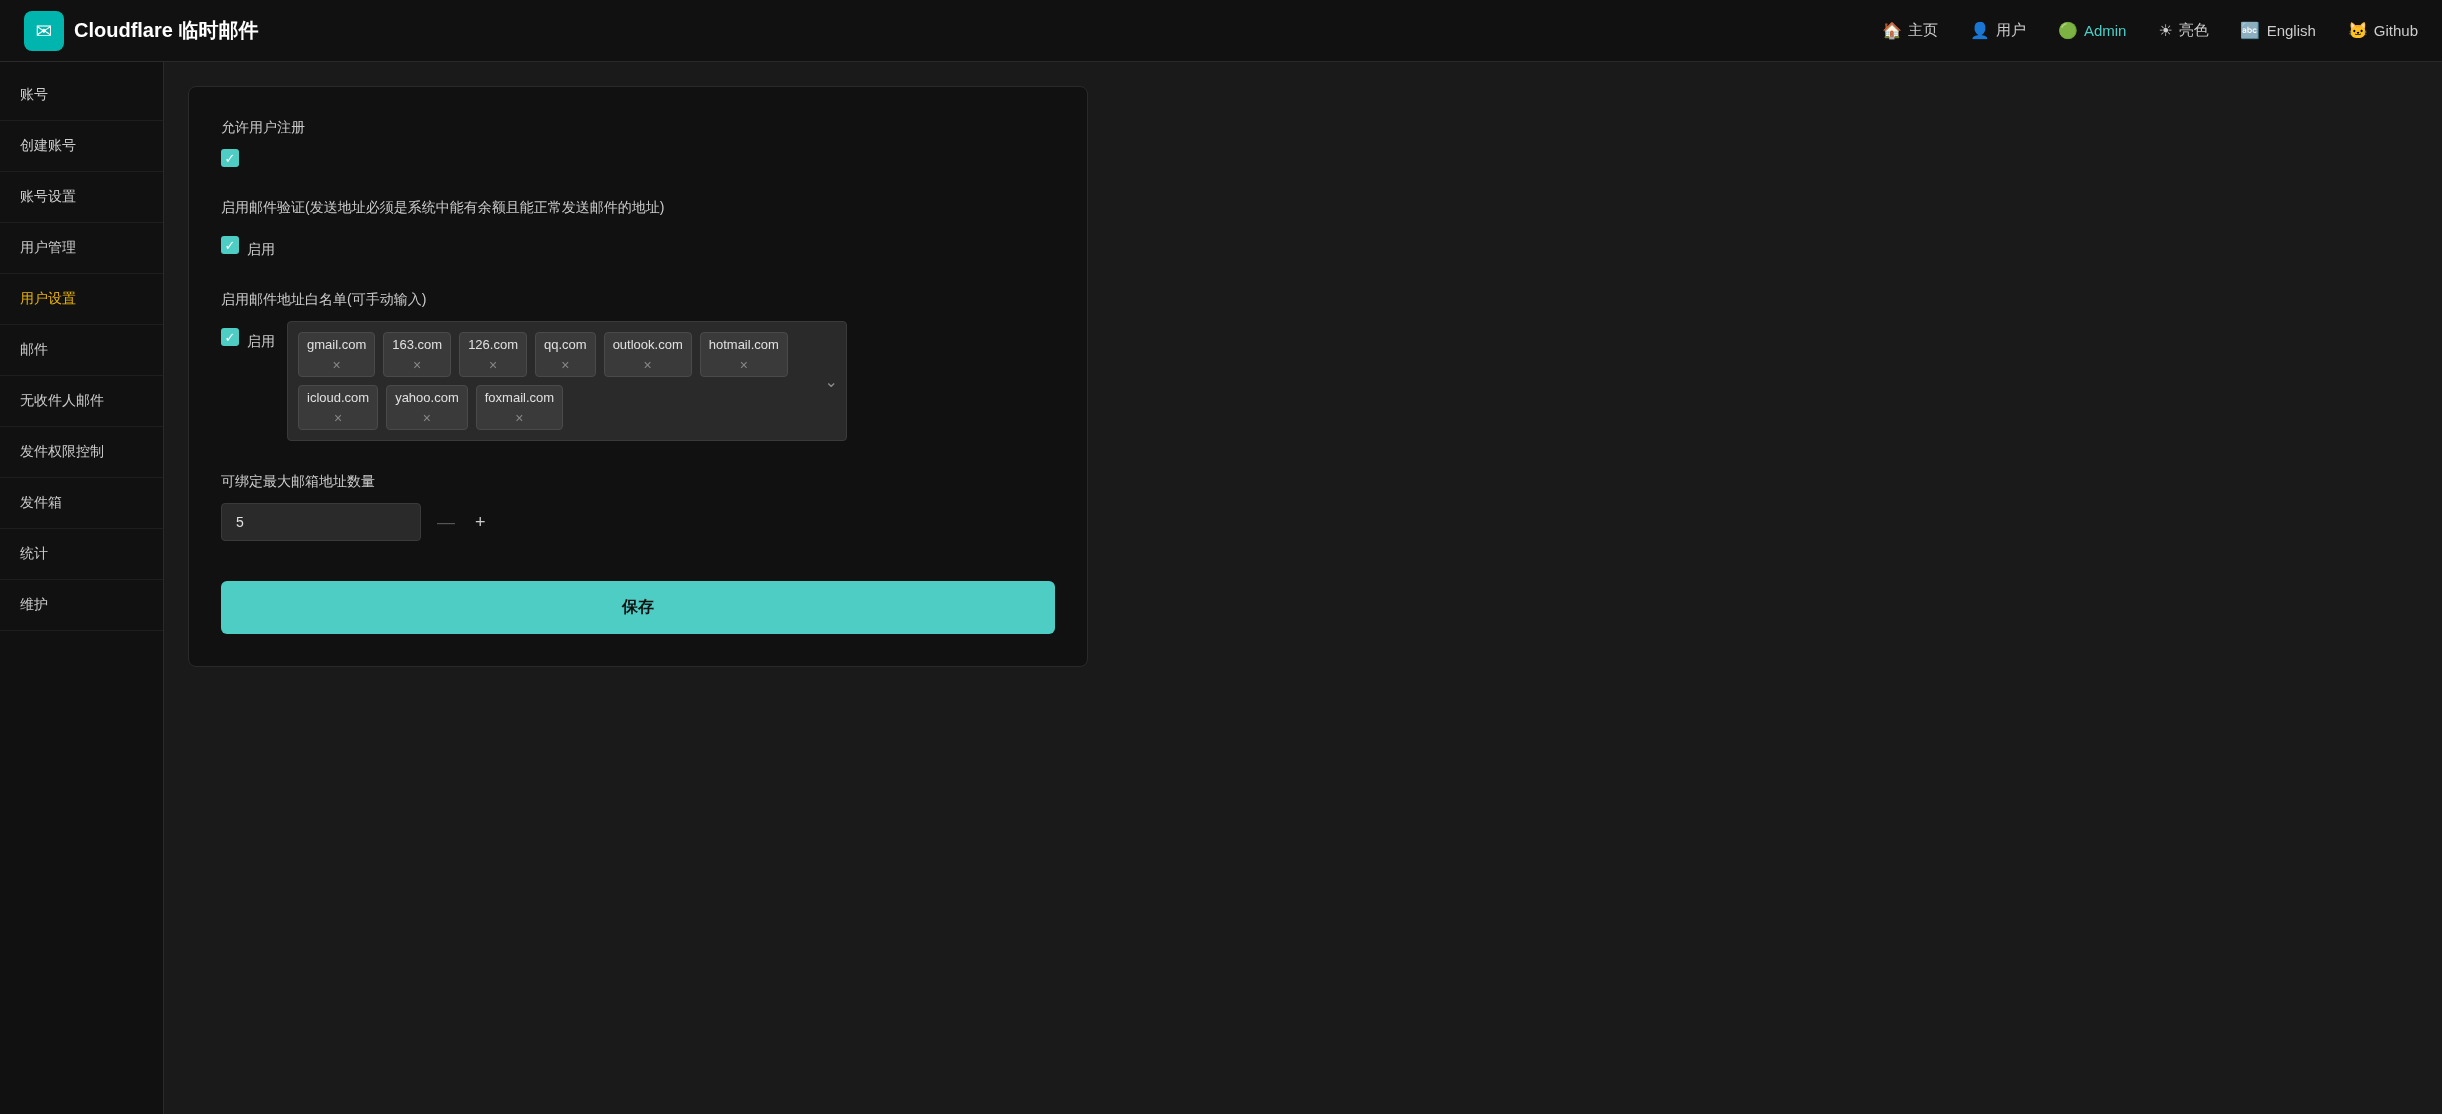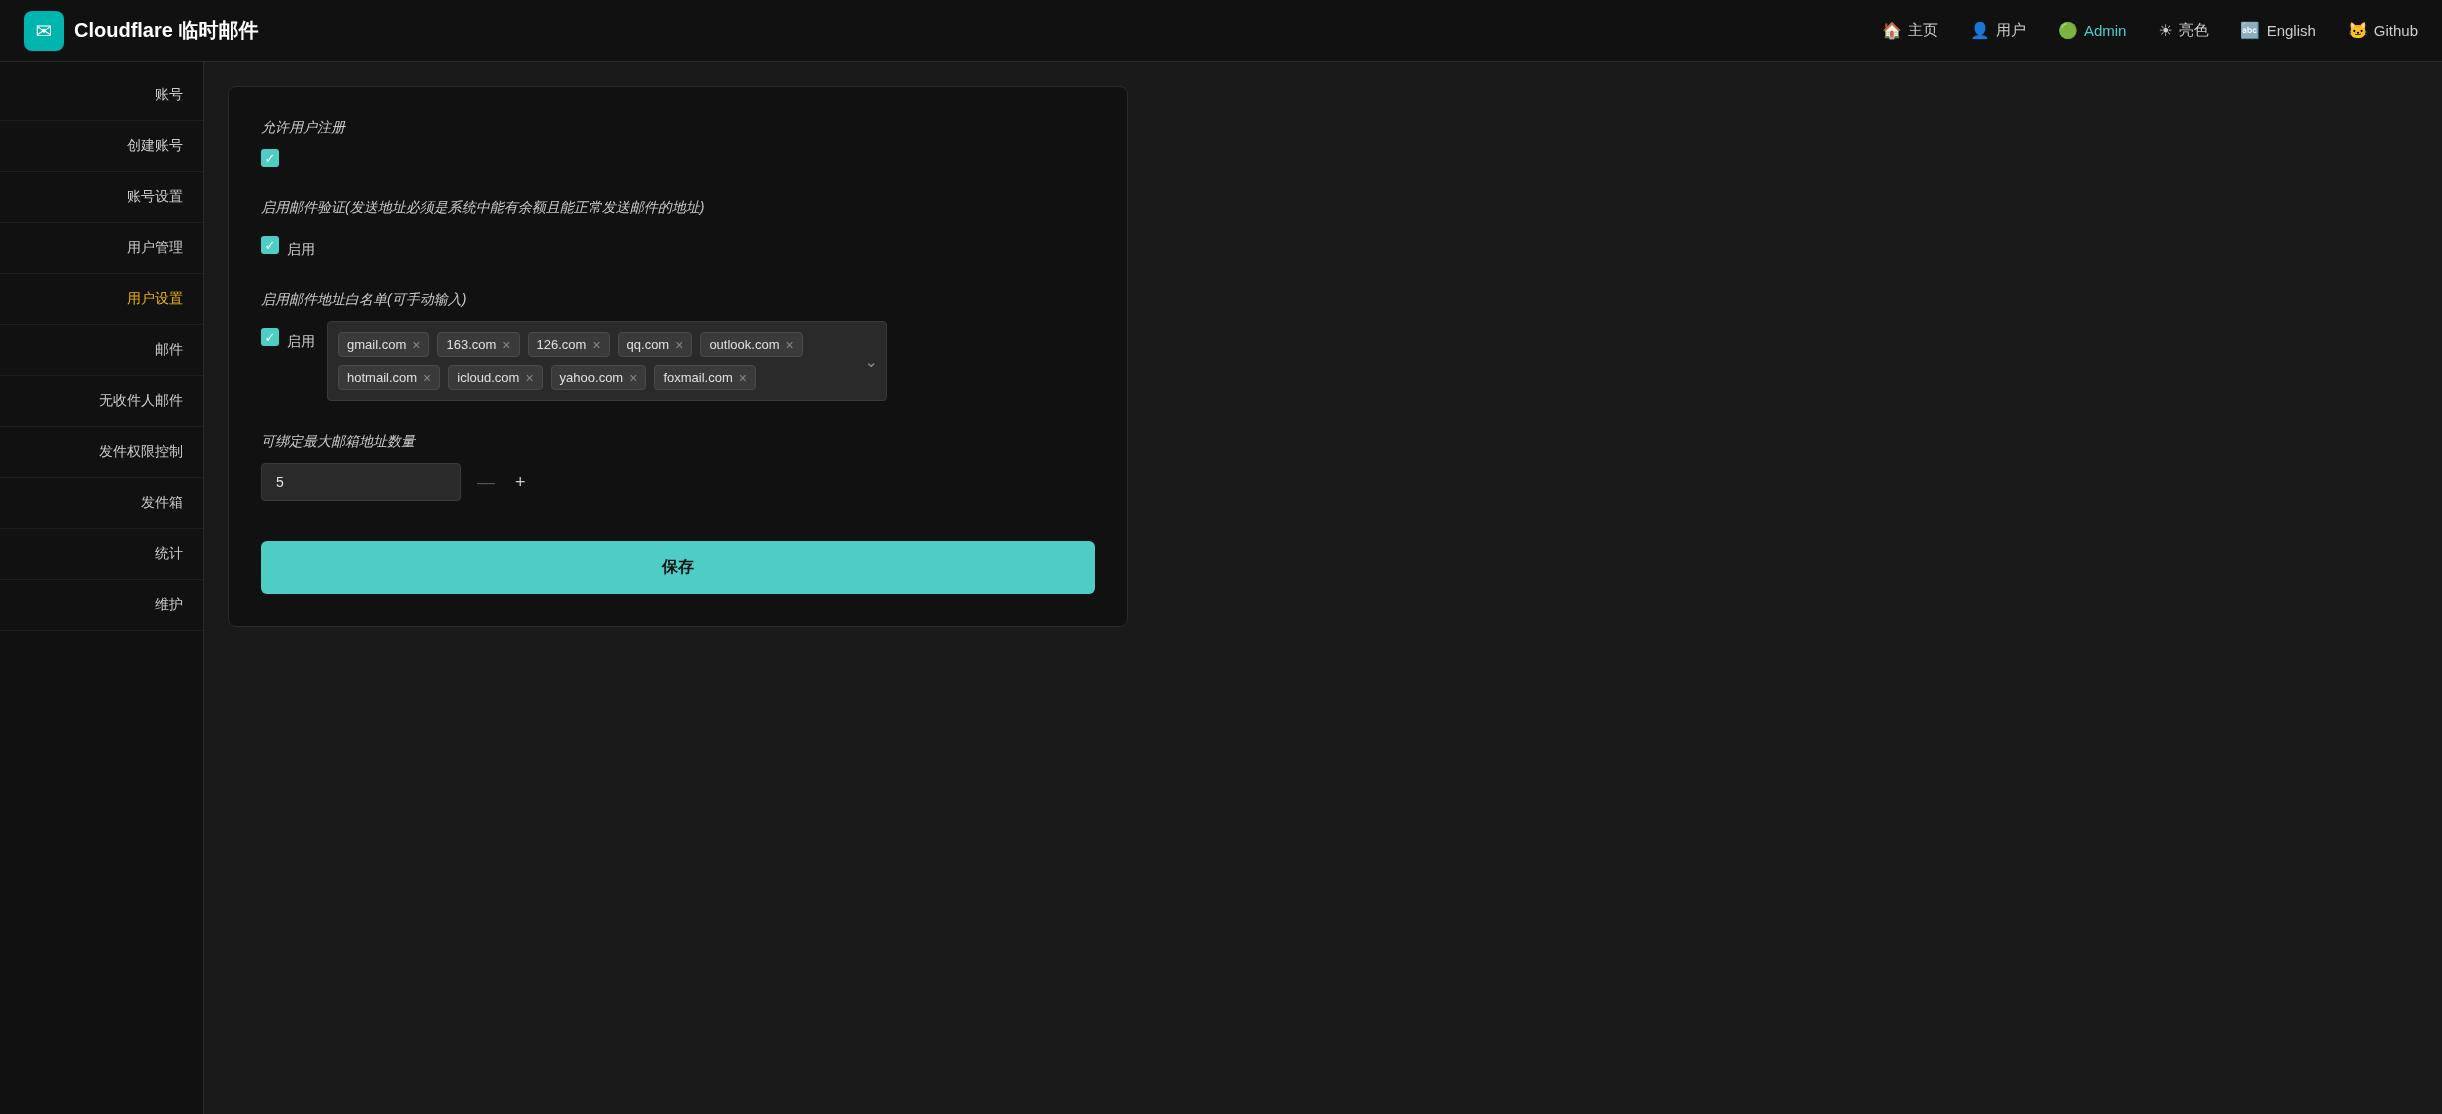--- a/index.html
+++ b/index.html
@@ -67,26 +67,25 @@
 
     
     .layout {
       display: flex;
       flex: 1;
       overflow: hidden;
     }
 
     
     .sidebar {
-      width: 204px;
+      width: 164px;
       background-color: #111111;
       border-right: 1px solid #2a2a2a;
       flex-shrink: 0;
       padding-top: 8px;
-      text-align: right;
     }
     .sidebar-item {
       padding: 16px 20px;
       cursor: pointer;
       color: #cccccc;
       font-size: 14px;
       border-bottom: 1px solid #1e1e1e;
     }
     .sidebar-item.active {
       color: #eab308;
@@ -109,21 +108,20 @@
     }
 
     
     .section {
       margin-bottom: 32px;
     }
     .section-label {
       color: #cccccc;
       font-size: 14px;
       margin-bottom: 12px;
-      font-style: italic;
     }
 
     
     .checkbox-row {
       display: flex;
       align-items: center;
       gap: 10px;
     }
     .checkbox {
       width: 18px;
@@ -179,20 +177,21 @@
     .tag {
       background-color: #3a3a3a;
       border: 1px solid #4a4a4a;
       border-radius: 4px;
       padding: 4px 8px;
       font-size: 13px;
       color: #e0e0e0;
       display: flex;
       align-items: center;
       gap: 6px;
+      flex-direction: column;
     }
     .tag-remove {
       cursor: pointer;
       color: #888;
       font-size: 14px;
       line-height: 1;
     }
     .tags-expand-btn {
       position: absolute;
       right: 8px;

